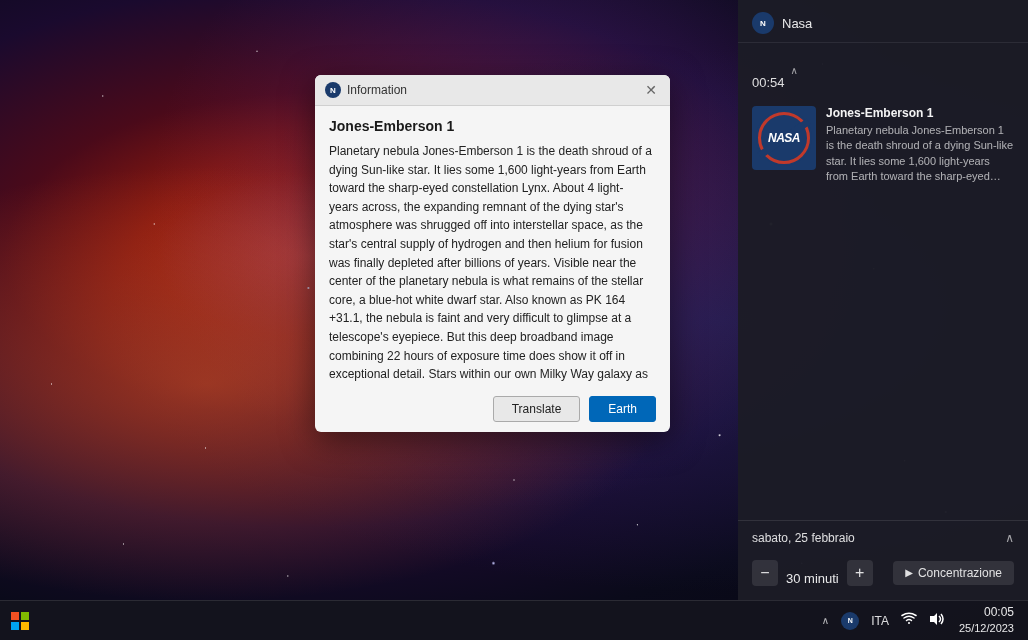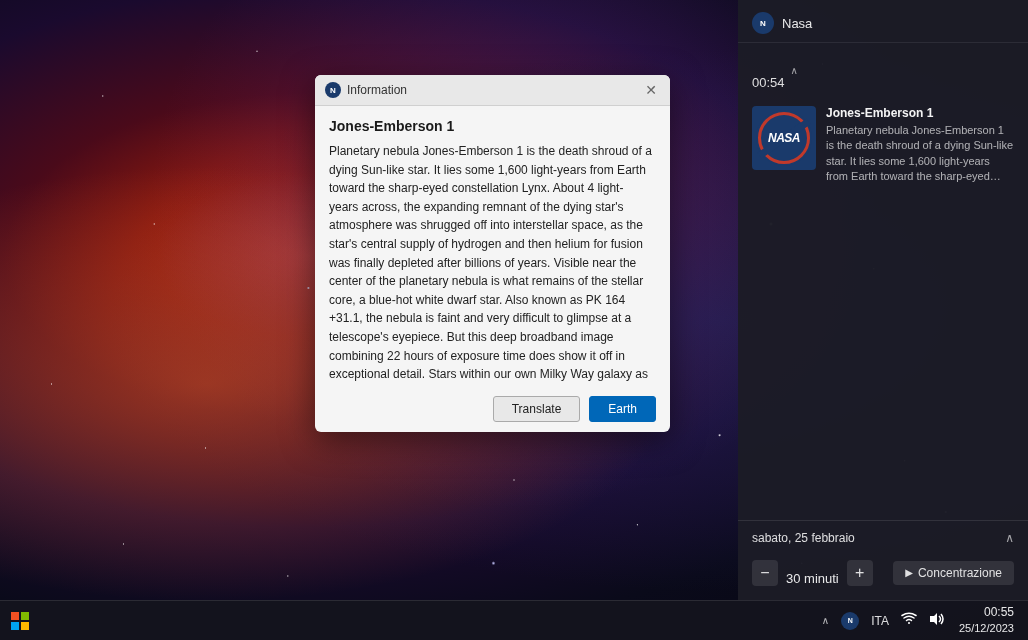--- a/index.html
+++ b/index.html
@@ -520,17 +520,17 @@
       <span class="tray-volume">
         <svg width="16" height="14" viewBox="0 0 16 14" fill="white">
           <polygon points="1,4 5,4 8,1 8,13 5,10 1,10"></polygon>
           <path d="M10 4 Q13 7 10 10" stroke="white" stroke-width="1.5" fill="none"></path>
           <path d="M12 2 Q16 7 12 12" stroke="white" stroke-width="1.5" fill="none"></path>
         </svg>
       </span>
     </div>
 
     <div class="tray-clock">
-      <div class="time">00:55</div>
+      <div class="time">00:05</div>
       <div class="date">25/12/2023</div>
     </div>
   </div>
 </div>
 
 </body></html>

